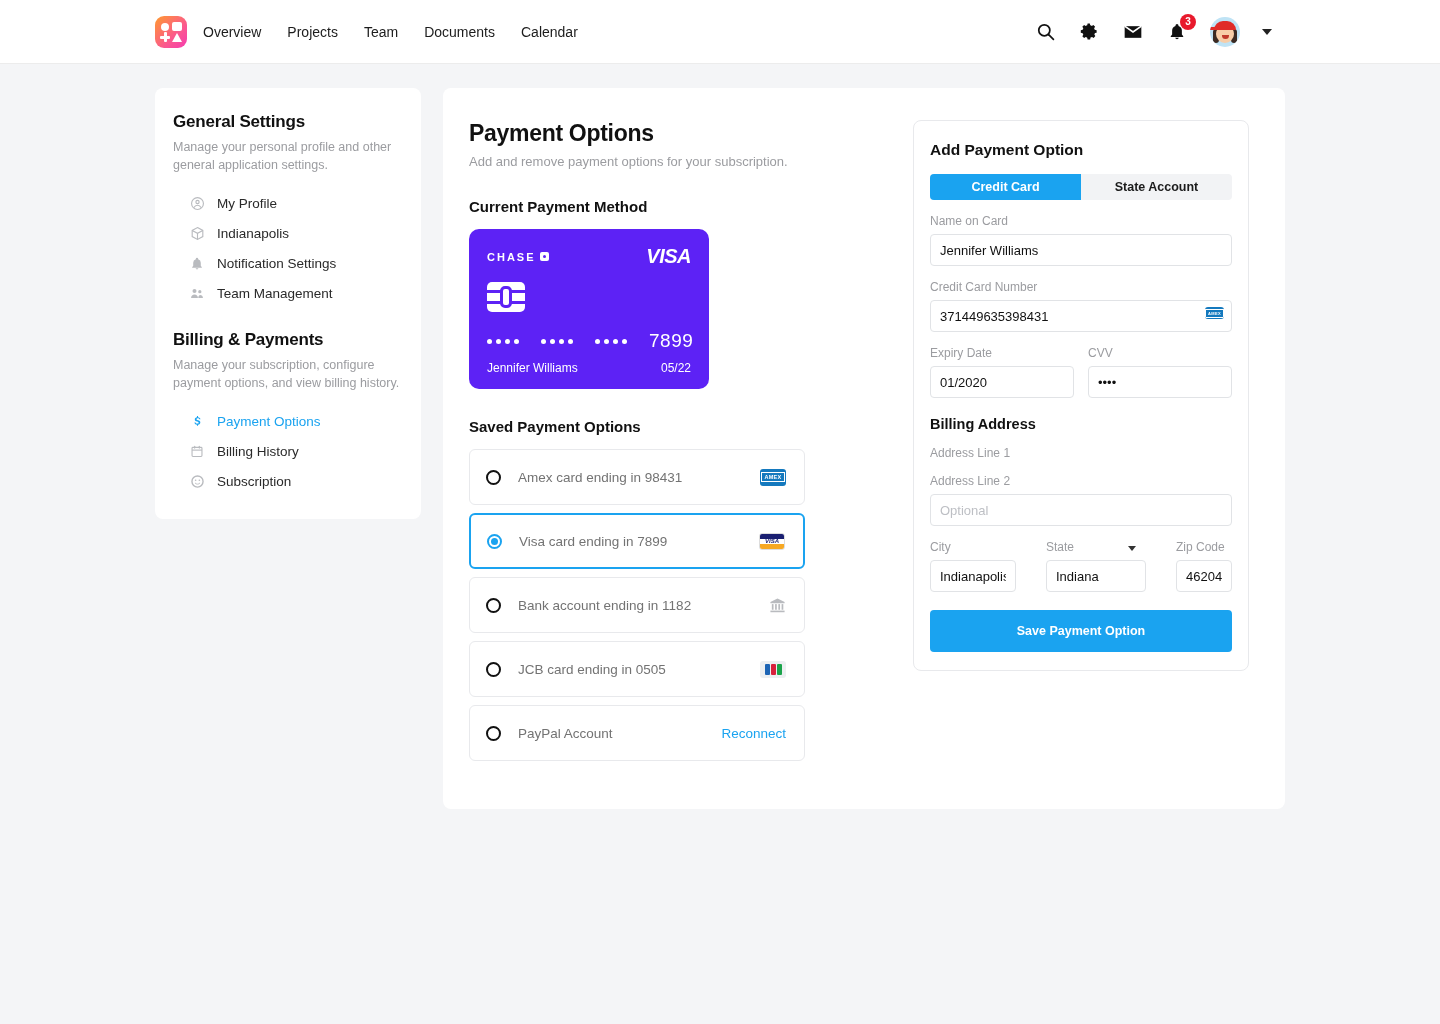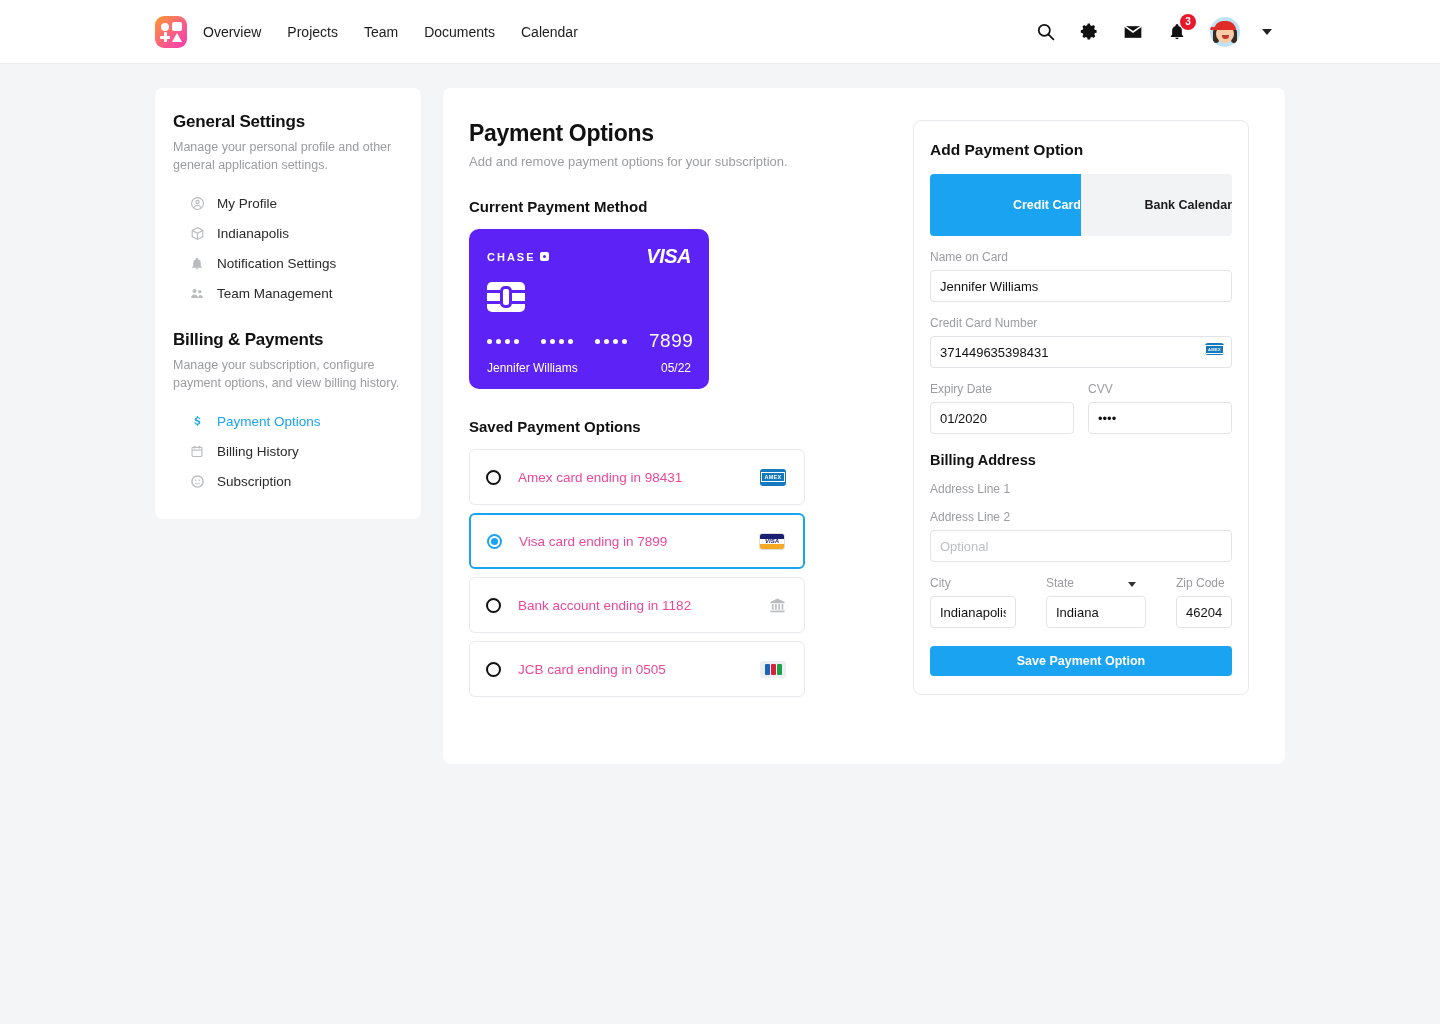--- a/index.html
+++ b/index.html
@@ -149,21 +149,21 @@
   .opt.selected { border: 2px solid #1aa3f0; }
   .radio {
     width: 15px; height: 15px; border-radius: 50%; border: 2px solid #111;
     flex: none; margin-right: 17px; position: relative;
   }
   .opt.selected .radio { border-color: #1aa3f0; }
   .opt.selected .radio:after {
     content: ""; position: absolute; width: 7px; height: 7px; border-radius: 50%;
     background: #1aa3f0; left: 2px; top: 2px;
   }
-  .opt-lbl { font-size: 13.5px; color: #ec4899; }
+  .opt-lbl { font-size: 13.5px; color: #737373; }
   .opt-right { margin-left: auto; display: flex; align-items: center; }
   .reconnect { font-size: 13.5px; color: #1aa3f0; cursor: pointer; }
 
   
   .brand { width: 26px; height: 17px; border-radius: 3px; position: relative;
       overflow: hidden; display: flex; align-items: center; justify-content: center; }
   .brand.amex { background: #1479be; }
   .brand.amex .t { color:#fff; font-size:5.5px; font-weight:bold; letter-spacing:.3px;
       background:#1479be; border: 1px solid #fff; padding: 1px 2px; }
   .brand.visa { background: #fff; border: 1px solid #ddd; }
@@ -179,22 +179,22 @@
   .form-panel {
     width: 336px; flex: none; border: 1px solid #e8e9ec; border-radius: 8px;
     padding: 20px 16px 18px 16px; align-self: flex-start; margin-top: 0px;
   }
   .fp-title { font-size: 15.5px; font-weight: bold; }
   .seg {
     display: flex; margin-top: 15px; border-radius: 4px; overflow: hidden;
     background: #f2f3f5;
   }
   .seg div {
-    flex: 1; text-align: right; font-size: 12.5px; font-weight: bold;
-    padding: 24px 0; cursor: pointer; color: #1c1c1c;
+    flex: 1; text-align: center; font-size: 12.5px; font-weight: bold;
+    padding: 6px 0; cursor: pointer; color: #1c1c1c;
   }
   .seg div.on { background: #1aa3f0; color: #fff; }
   .fl { font-size: 12px; color: #9b9ca0; margin-top: 14px; display: block; }
   .fi {
     width: 100%; height: 32px; border: 1px solid #e1e3e6; border-radius: 4px;
     padding: 0 9px; font-size: 13px; font-family: "Liberation Sans", sans-serif;
     color: #111; margin-top: 6px; background: #fff; outline: none;
   }
   .fi::placeholder { color: #bdbfc4; }
   .fi-wrap { position: relative; }
@@ -207,21 +207,21 @@
   .row3 .c2 { width: 100px; flex: none; }
   .row3 .c3 { flex: 1; }
   .sel-wrap { position: relative; }
   .sel-caret {
     position: absolute; right: 10px; top: 20px;
     width: 0; height: 0; border-left: 4px solid transparent;
     border-right: 4px solid transparent; border-top: 5px solid #333;
     pointer-events: none;
   }
   .save-btn {
-    width: 100%; height: 30px; background: #1aa3f0; color: #fff; border: none;
+    width: 100%; height: 42px; background: #1aa3f0; color: #fff; border: none;
     border-radius: 4px; font-size: 12.5px; font-weight: bold; margin-top: 18px;
     cursor: pointer; font-family: "Liberation Sans", sans-serif; text-align: center;
   }
 </style>
 </head>
 <body>
 
 <div class="header">
   <div class="logo">
     <i class="l-circle"></i>
@@ -457,30 +457,37 @@
             <span class="brand jcb">
               <span class="bars">
                   <i style="background:#1c64b4"></i>
                   <i style="background:#d7213c"></i>
                   <i style="background:#1aa34a"></i>
                 </span>
             </span>
           </span>
         </div>
 
+        <div class="opt">
+          <span class="radio"></span>
+          <span class="opt-lbl">PayPal Account</span>
+          <span class="opt-right">
+            <span class="reconnect">Reconnect</span>
+          </span>
+        </div>
 
       </div>
     </div>
 
     <div class="form-panel">
       <div class="fp-title">Add Payment Option</div>
 
       <div class="seg">
         <div class="on">Credit Card</div>
-        <div>Bank Calendar</div>
+        <div>State Account</div>
       </div>
 
       <label class="fl">Name on Card</label>
       <input class="fi" value="Jennifer Williams" style="">
 
       <label class="fl">Credit Card Number</label>
       <div class="fi-wrap">
         <input class="fi" value="371449635398431" style="">
         <span class="fi-badge">
           <span class="brand amex" style="width:19px;height:12px;">

